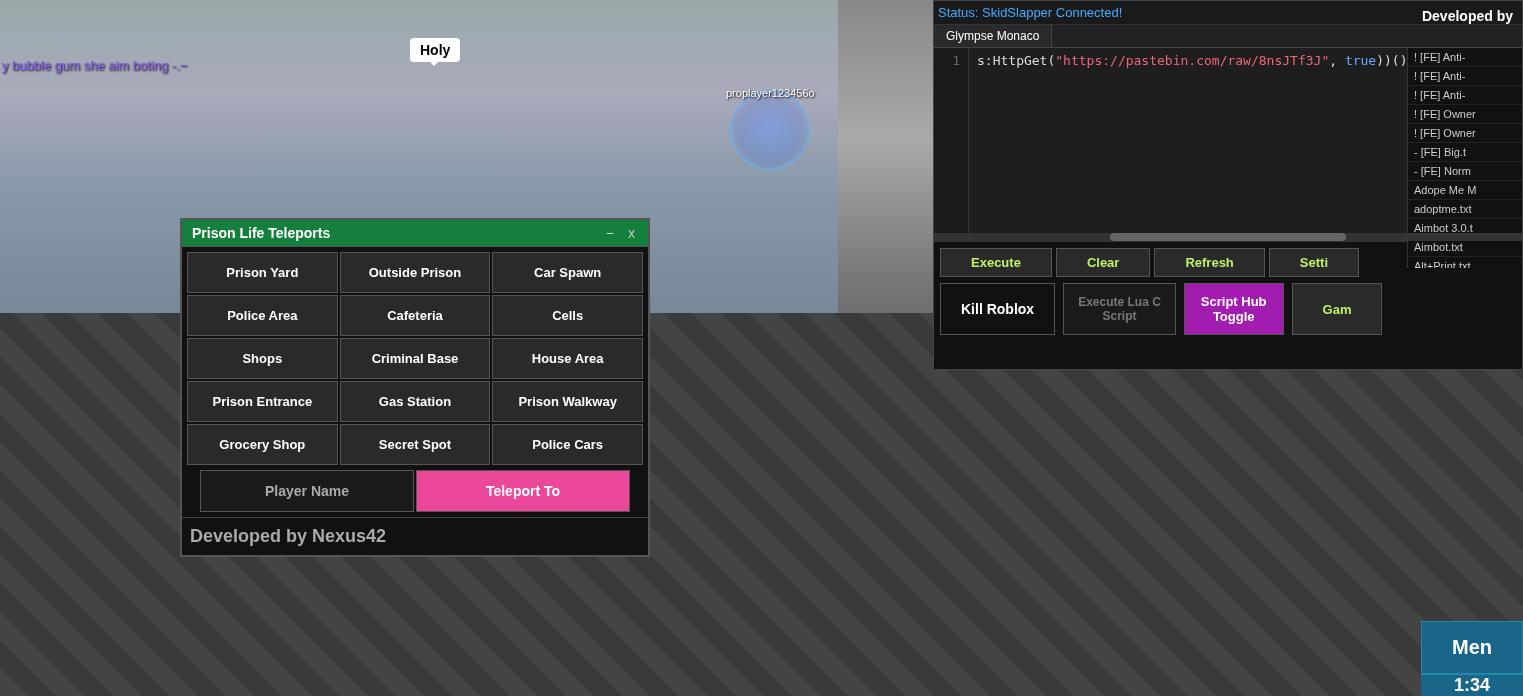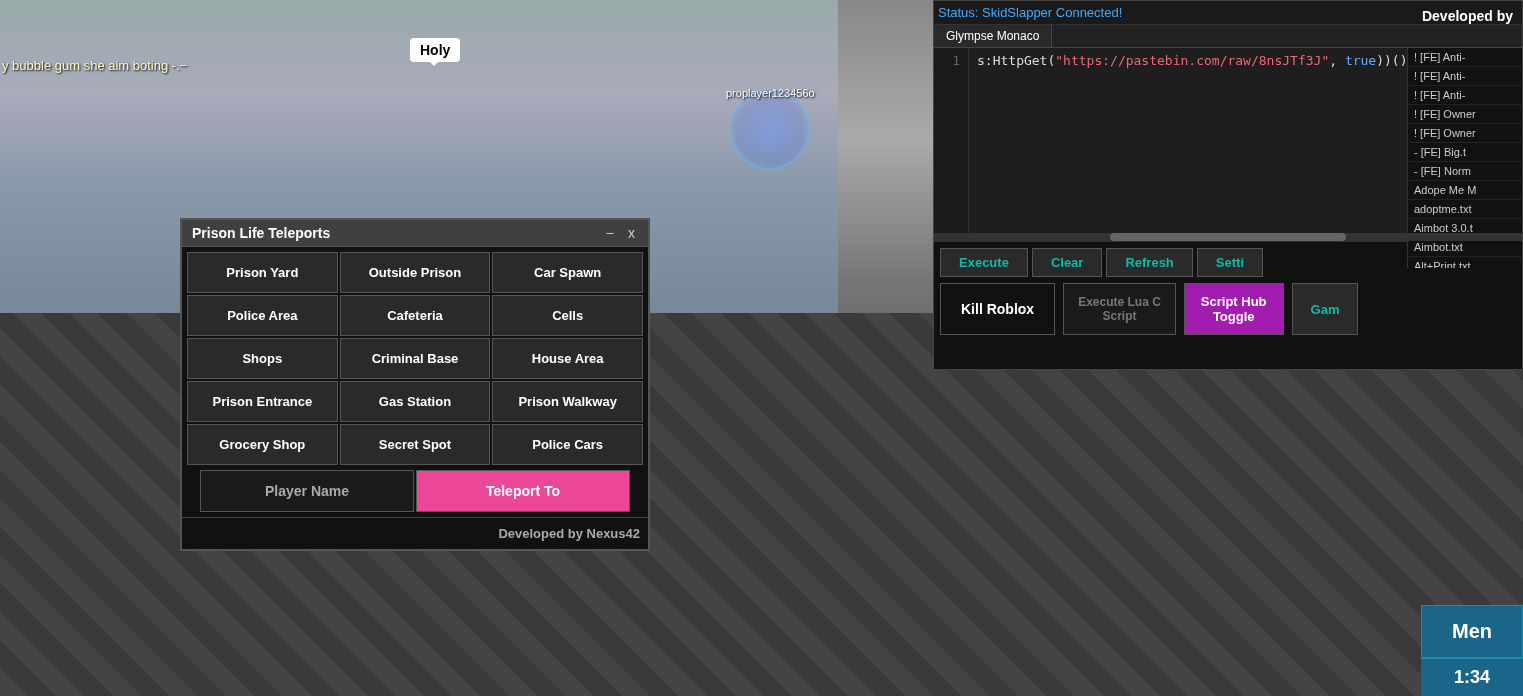--- a/index.html
+++ b/index.html
@@ -57,21 +57,21 @@
       position: absolute;
       bottom: -8px; left: 20px;
       border: 4px solid transparent;
       border-top-color: white;
     }
 
     
     .chat-text {
       position: absolute;
       top: 58px; left: 2px;
-      color: #fef9c3;
+      color: #8b5cf6;
       font-size: 13px;
       text-shadow: 1px 1px 2px black;
       z-index: 10;
     }
 
     
     .player-username {
       position: absolute;
       top: 87px; left: 726px;
       color: white;
@@ -84,21 +84,21 @@
     #teleport-window {
       position: absolute;
       top: 218px; left: 180px;
       width: 470px;
       background: #111;
       border: 2px solid #555;
       z-index: 100;
     }
 
     #teleport-titlebar {
-      background: #404040;
+      background: #15803d;
       display: flex;
       align-items: center;
       justify-content: space-between;
       padding: 5px 10px;
       border-bottom: 1px solid #555;
     }
 
     #teleport-titlebar .title {
       color: white;
       font-size: 14px;
@@ -162,23 +162,23 @@
       border: 1px solid #555;
       color: white;
       font-size: 14px;
       font-weight: bold;
       padding: 12px 8px;
       cursor: pointer;
       text-align: center;
     }
 
     .developed-by {
-      text-align: right;
+      text-align: left;
       color: #aaa;
-      font-size: 13px;
+      font-size: 18px;
       font-weight: bold;
       padding: 8px;
       border-top: 1px solid #444;
     }
 
     
     #executor-panel {
       position: absolute;
       top: 0; right: 0;
       width: 590px;
@@ -276,24 +276,24 @@
       width: 40%;
       background: #666;
       border-radius: 4px;
       position: absolute;
       left: 30%;
     }
 
     .exec-btn {
       background: #2a2a2a;
       border: 1px solid #555;
-      color: #14b8a6;
-      font-size: 13px;
-      font-weight: bold;
-      padding: 6px 18px;
+      color: #bef264;
+      font-size: 13px;
+      font-weight: bold;
+      padding: 6px 30px;
       cursor: pointer;
     }
 
     #kill-roblox-btn {
       background: #111;
       border: 1px solid #555;
       color: white;
       font-size: 14px;
       font-weight: bold;
       padding: 10px 20px;
@@ -341,21 +341,21 @@
       text-align: center;
       cursor: pointer;
       border: 1px solid #2288aa;
     }
 
     .br-time {
       background: #1a6688;
       color: white;
       font-size: 18px;
       font-weight: bold;
-      padding: 8px 30px;
+      padding: 0 30px;
       text-align: center;
       border-top: 1px solid #2288aa;
     }
 
     .char-bubble {
       position: absolute;
       top: 90px; left: 730px;
       width: 80px; height: 80px;
       border-radius: 50%;
       background: radial-gradient(circle, rgba(100,150,255,0.5) 0%, rgba(80,120,220,0.3) 60%, transparent 80%);

